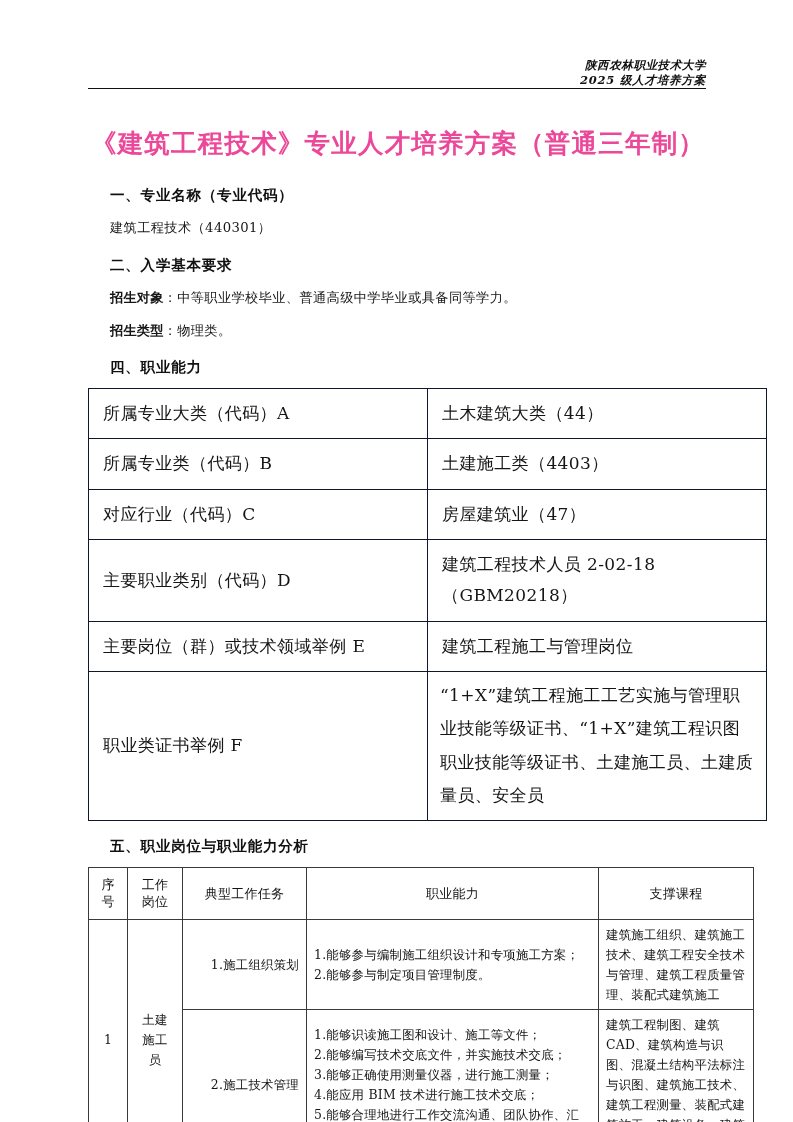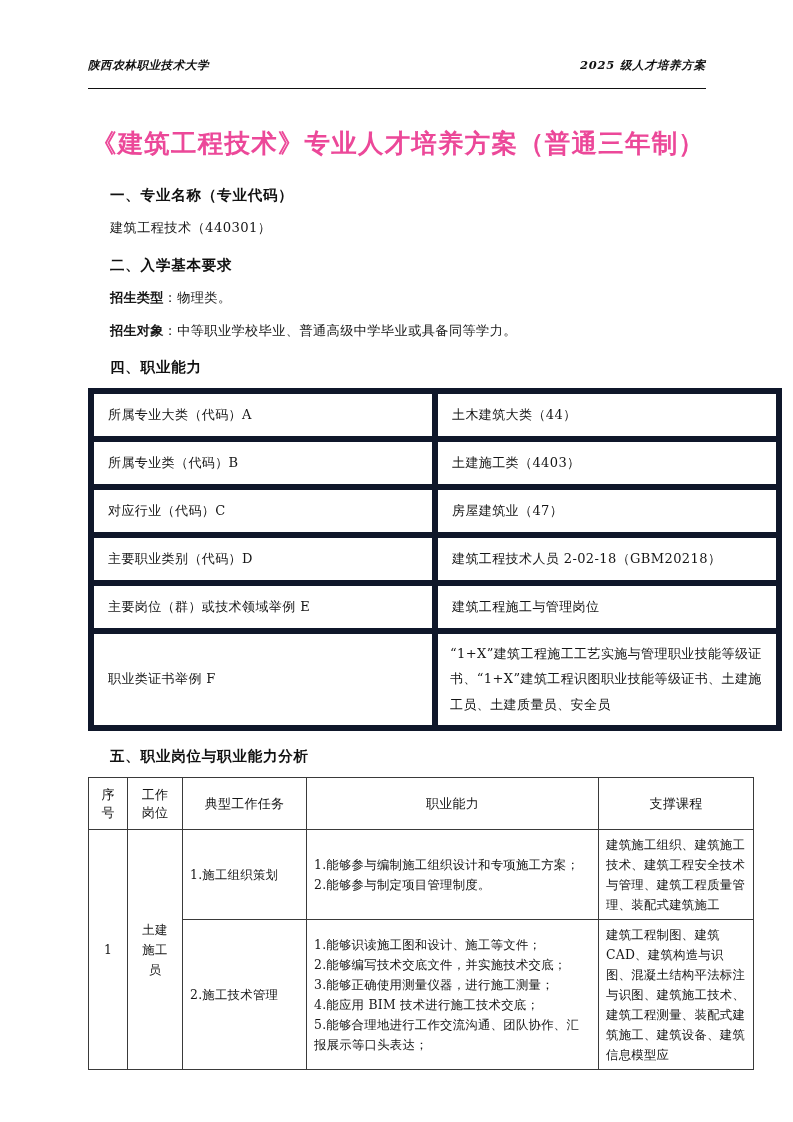--- a/index.html
+++ b/index.html
@@ -28,20 +28,21 @@
     width: 618px;
     display: flex;
     justify-content: space-between;
     align-items: flex-end;
     font-family: "DejaVu Serif", "Liberation Serif", serif;
     font-style: italic;
     font-weight: bold;
     font-size: 11.5px;
     letter-spacing: 0.6px;
     color: #111;
+    flex-direction: column;
   }
   .doc-header .right { letter-spacing: 0.8px; }
   .header-rule {
     position: absolute;
     left: 88px;
     top: 88px;
     width: 618px;
     height: 0;
     border-top: 1.3px solid #111;
   }
@@ -88,22 +89,22 @@
   }
 
   
   table {
     border-collapse: collapse;
     width: 620px;
     table-layout: fixed;
     margin: 4px 0 0 0;
   }
   table.t-career td {
-    border: 6px solid #0f172a;
-    font-size: 13px;
+    border: 1px solid #0f172a;
+    font-size: 17px;
     letter-spacing: 0.4px;
     line-height: 1.85;
     padding: 9px 14px;
     vertical-align: middle;
     color: #151515;
   }
   table.t-career td.k { width: 310px; }
   table.t-career td.v { width: 310px; }
   table.t-career td.multi { padding: 7px 12px 8px 12px; line-height: 1.95; }
 
@@ -132,21 +133,21 @@
   .col-abil  { width: 283px; }
   .col-course{ width: 146px; }
 
   td.c-center { text-align: center; }
   td.c-post {
     text-align: center;
     line-height: 1.5;
     padding: 4px 2px;
   }
   td.c-task {
-    text-align: left;
+    text-align: right;
     padding-left: 10px;
   }
   td.c-abil {
     text-align: left;
     padding: 6px 8px 6px 10px;
     line-height: 1.62;
   }
   td.c-course {
     text-align: left;
     padding: 5px 6px 5px 8px;
@@ -167,24 +168,24 @@
 
   <div class="content">
 
     <div class="doc-title">《建筑工程技术》专业人才培养方案（普通三年制）</div>
 
     <div class="sec-heading">一、专业名称（专业代码）</div>
     <div class="body-line">建筑工程技术（440301）</div>
 
     <div class="sec-heading">二、入学基本要求</div>
     <div class="body-line">
-      <span class="lbl">招生类型</span><span>：物理类。</span>
+      <span class="lbl">招生对象</span><span>：中等职业学校毕业、普通高级中学毕业或具备同等学力。</span>
     </div>
     <div class="body-line">
-      <span class="lbl">招生对象</span><span>：中等职业学校毕业、普通高级中学毕业或具备同等学力。</span>
+      <span class="lbl">招生类型</span><span>：物理类。</span>
     </div>
 
 
     <div class="sec-heading">四、职业能力</div>
     <table class="t-career">
       <tbody>
         <tr>
           <td class="k">所属专业大类（代码）A</td>
           <td class="v">土木建筑大类（44）</td>
         </tr>

